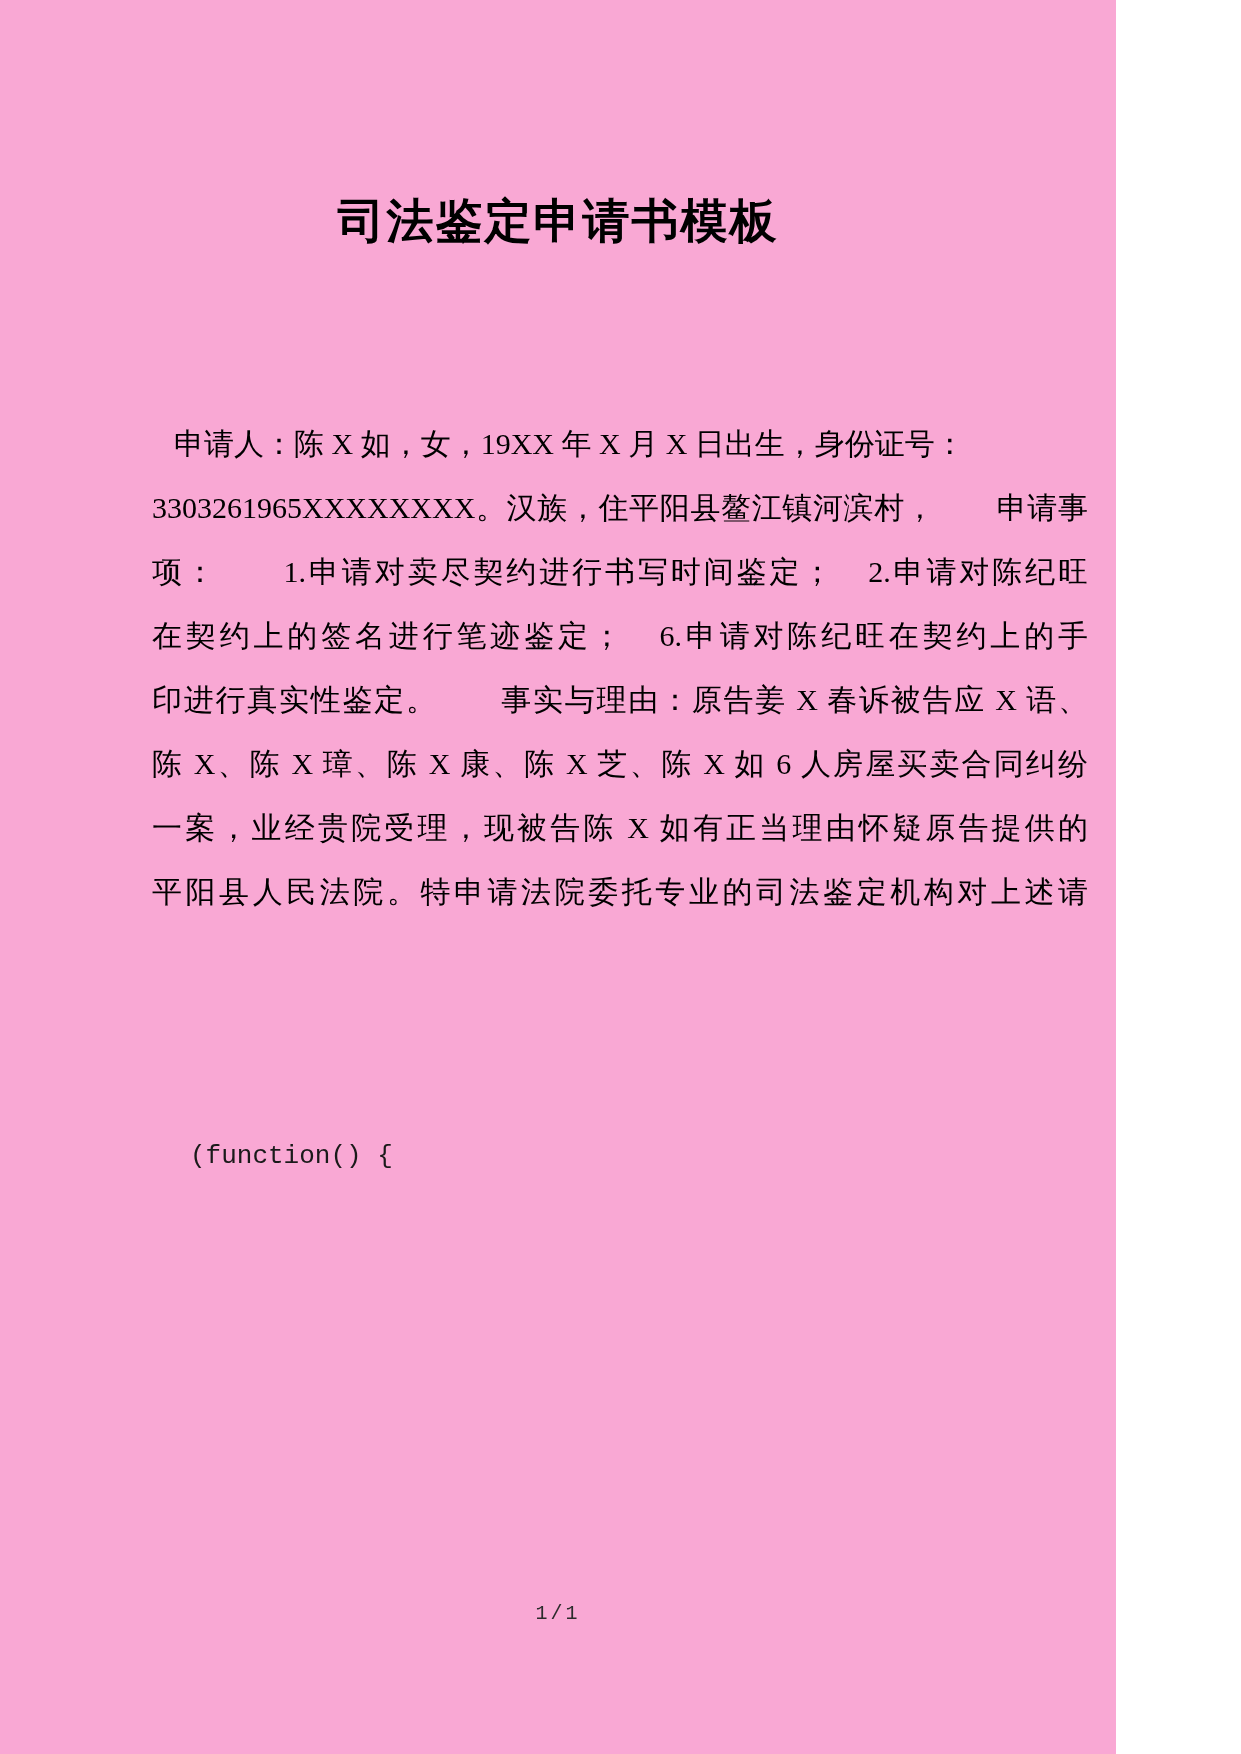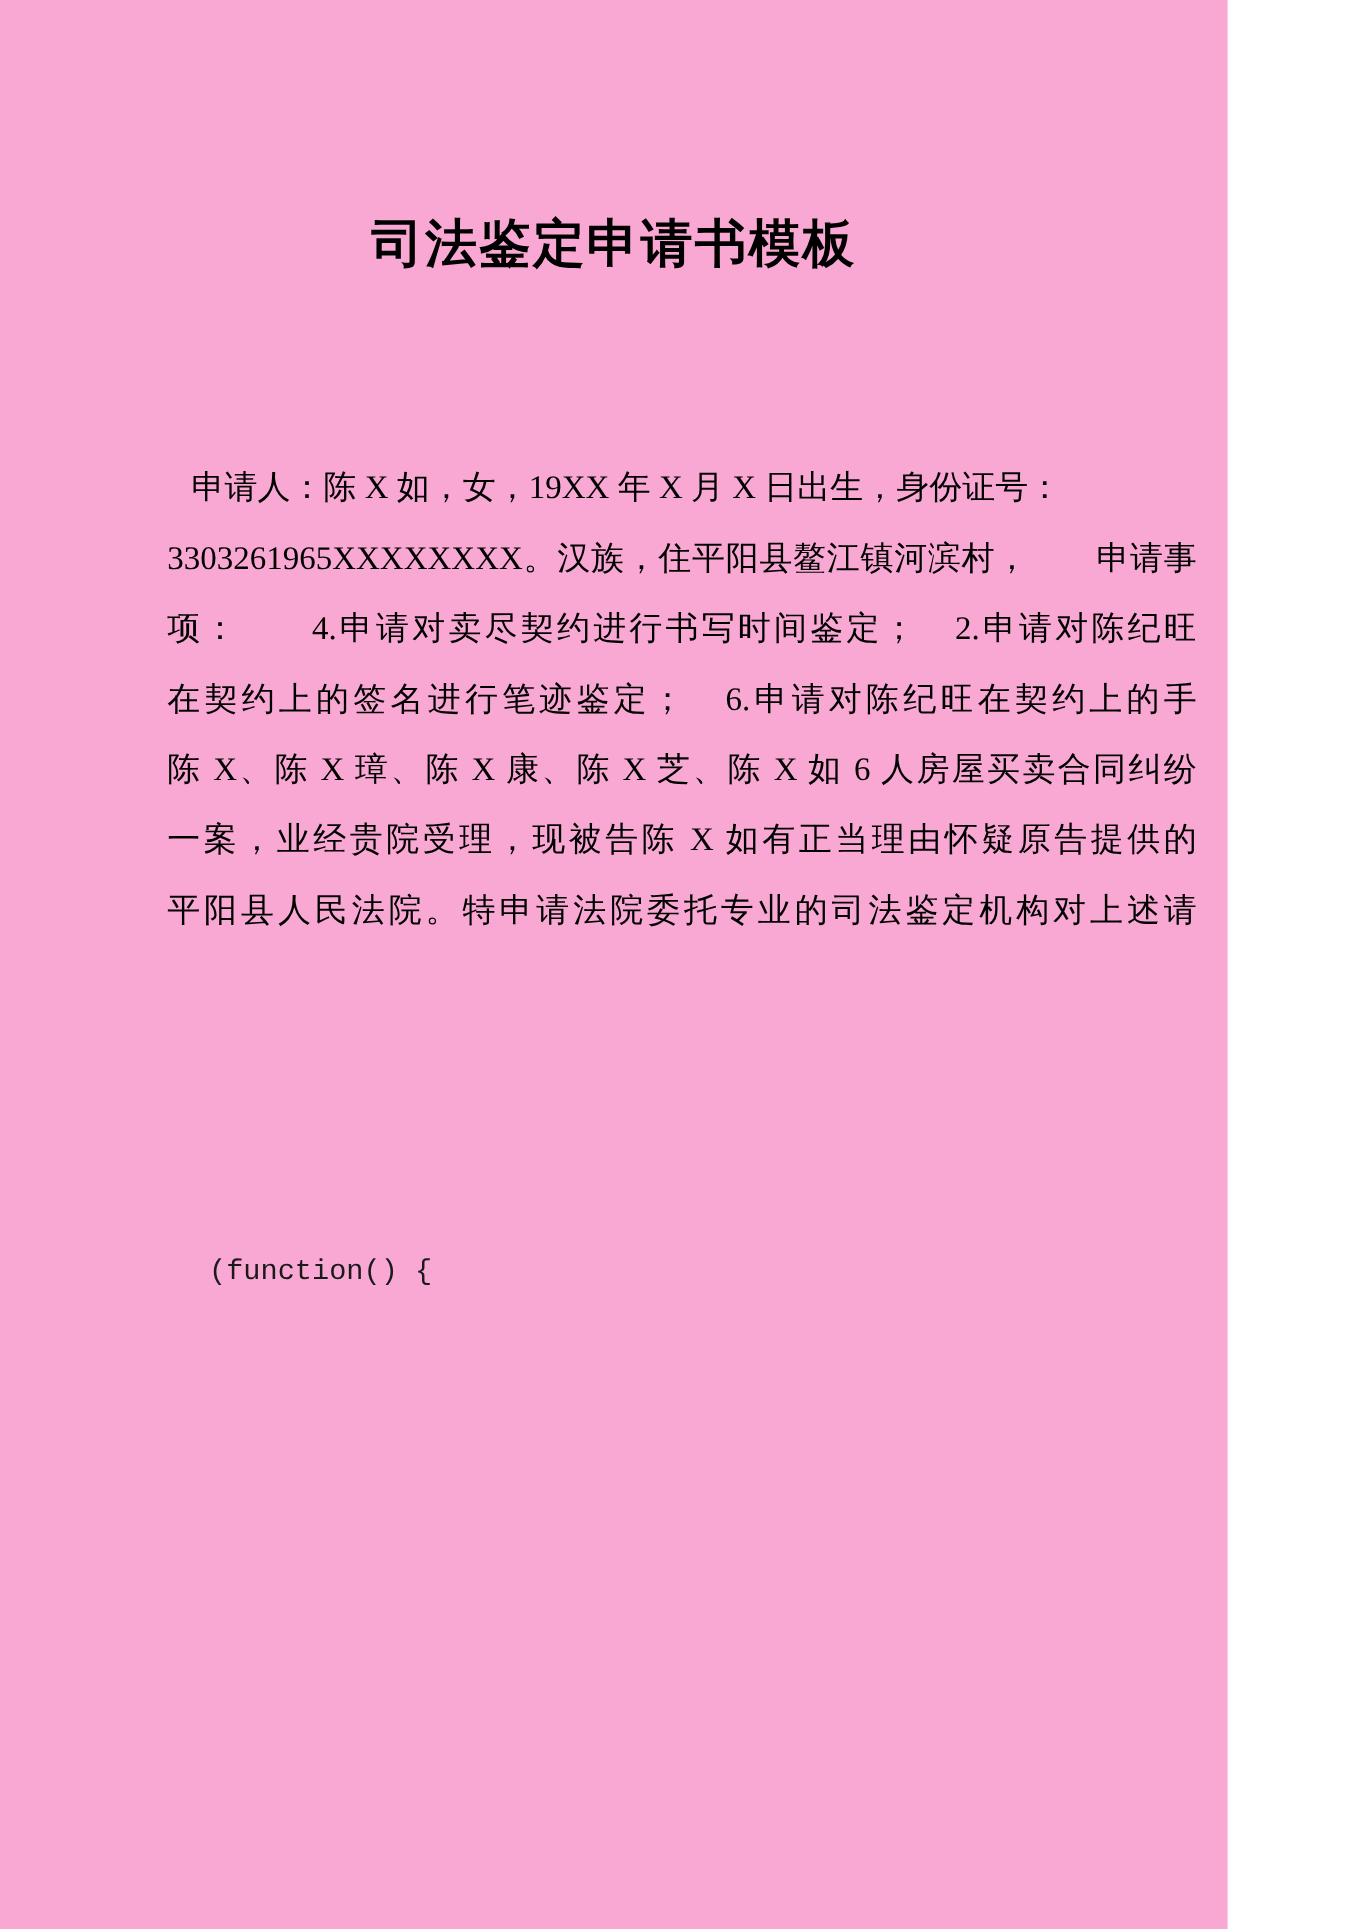--- a/index.html
+++ b/index.html
@@ -70,23 +70,25 @@
 </head>
 <body>
 
 <div class="page">
 
   <div class="doc-title">司法鉴定申请书模板</div>
 
   <div class="body-block">
     <div class="line indent">申请人：陈 X 如，女，19XX 年 X 月 X 日出生，身份证号：</div>
     <div class="line jl">3303261965XXXXXXXX。汉族，住平阳县鳌江镇河滨村，　　申请事</div>
-    <div class="line jl">项：　　4.申请对卖尽契约进行书写时间鉴定；　2.申请对陈纪旺</div>
+    <div class="line jl">项：　　1.申请对卖尽契约进行书写时间鉴定；　2.申请对陈纪旺</div>
     <div class="line jl">在契约上的签名进行笔迹鉴定；　6.申请对陈纪旺在契约上的手</div>
+    <div class="line jl">印进行真实性鉴定。　　事实与理由：原告姜 X 春诉被告应 X 语、</div>
     <div class="line jl">陈 X、陈 X 璋、陈 X 康、陈 X 芝、陈 X 如 6 人房屋买卖合同纠纷</div>
     <div class="line jl">一案，业经贵院受理，现被告陈 X 如有正当理由怀疑原告提供的</div>
     <div class="line jl">平阳县人民法院。特申请法院委托专业的司法鉴定机构对上述请</div>
   </div>
 
   <div class="script-line">(function() {</div>
 
+  <div class="page-number">1/1</div>
 
 </div>
 
 </body></html>

